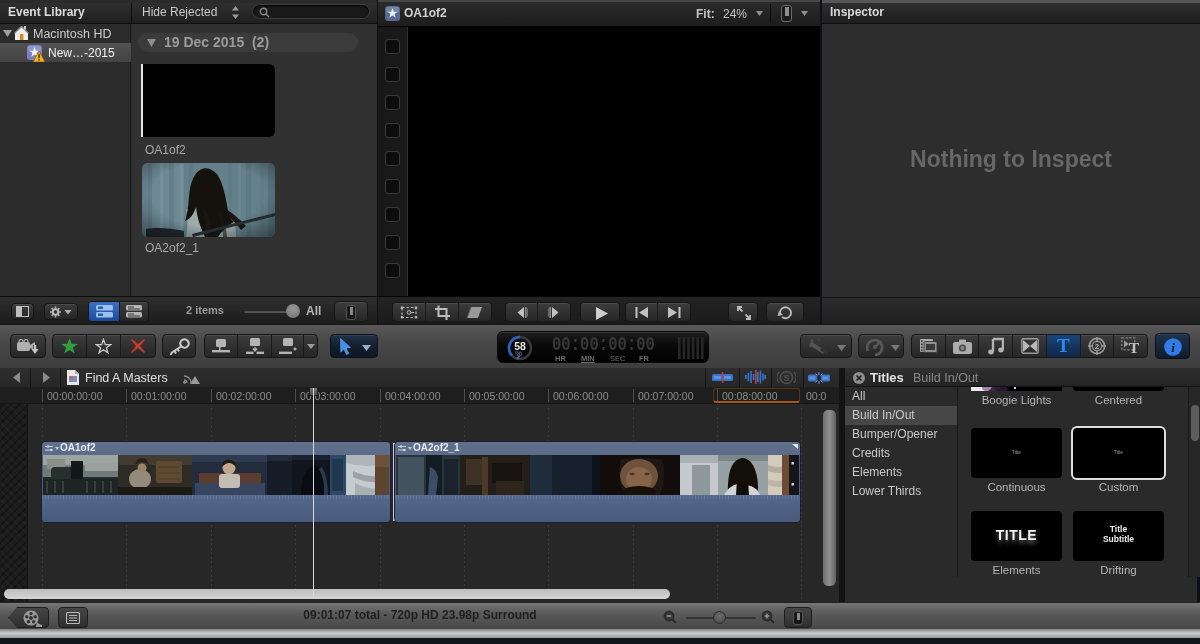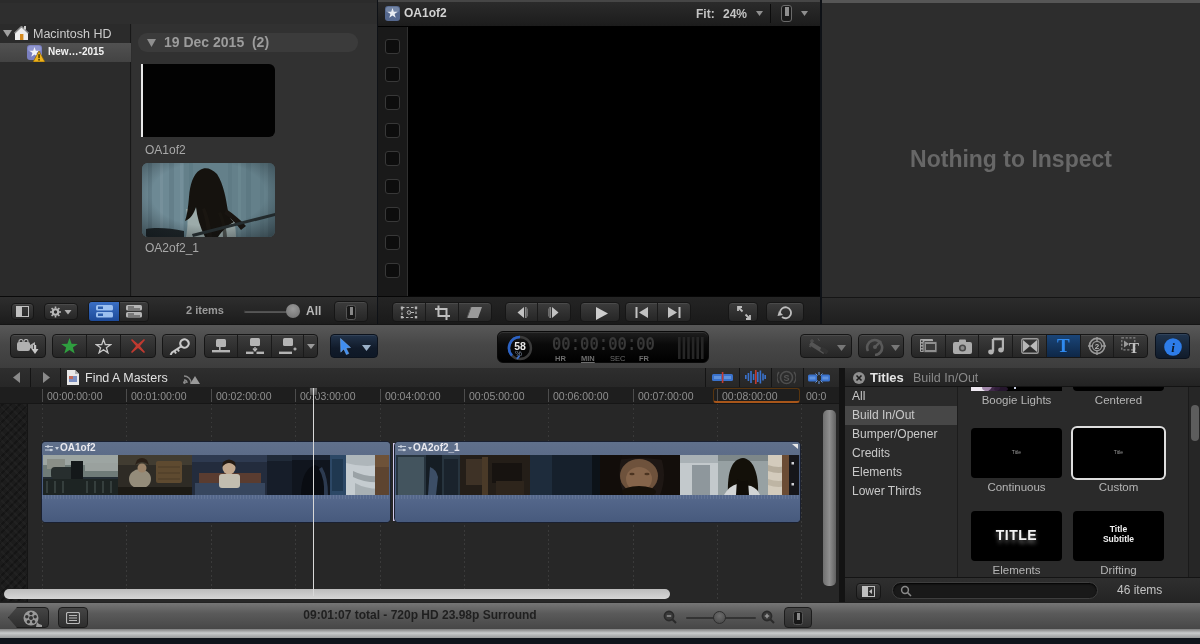--- a/index.html
+++ b/index.html
@@ -104,20 +104,35 @@
   background:linear-gradient(#2f2f2f,#242424); border-top:1px solid #141414; }
 
 
 .statustext { position:absolute; left:0; top:608px; width:840px; text-align:center;
   font-size:12px; font-weight:bold; color:#1f1f1f; }
 </style>
 </head>
 <body>
 
 <div id="browser" class="abs">
+  <div class="b-header">
+    <div class="b-title">Event Library</div>
+    <div class="hdr-div"></div>
+    <div class="hide-rej">Hide Rejected</div>
+    <svg class="abs" style="left:231px;top:6px" width="9" height="13" viewBox="0 0 9 13">
+      <path d="M4.5 0 L8 4.5 H1 Z" fill="#9a9a9a"></path>
+        <path d="M4.5 13 L8 8.5 H1 Z" fill="#9a9a9a"></path>
+    </svg>
+    <div class="search" style="left:252px;top:4px;width:118px;height:15px;">
+      <svg width="11" height="11" style="position:absolute;left:6px;top:2px" viewBox="0 0 11 11">
+        <circle cx="4.5" cy="4.5" r="3.2" fill="none" stroke="#8a8a8a" stroke-width="1.4"></circle>
+        <line x1="7" y1="7" x2="10" y2="10" stroke="#8a8a8a" stroke-width="1.4"></line>
+      </svg>
+    </div>
+  </div>
   <div class="sidebar">
     <svg class="abs" style="left:3px;top:6px" width="9" height="7" viewBox="0 0 9 7">
         <path d="M0 0 H9 L4.5 7 Z" fill="#a0a0a0"></path>
       </svg>
     <svg class="abs" style="left:14px;top:2px" width="15" height="15" viewBox="0 0 15 15">
       <path d="M1 7 L7.5 1 L14 7 V14 H1 Z" fill="#ededed"></path>
       <path d="M0.5 7.2 L7.5 0.5 L14.5 7.2" fill="none" stroke="#8a8a8a" stroke-width="1.4"></path>
       <rect x="6" y="8" width="3.4" height="6" fill="#d58a1e"></rect>
       <rect x="10" y="0" width="2" height="3.5" fill="#cccccc"></rect>
     </svg>
@@ -126,21 +141,21 @@
       <svg class="abs" style="left:27px;top:2px" width="15" height="15" viewBox="0 0 15 15">
         <rect x="0" y="0" width="15" height="15" rx="3" fill="#7a7fc0"></rect>
         <rect x="0.8" y="0.8" width="13.4" height="6" rx="3" fill="#9a9fd4" opacity="0.7"></rect>
         <path d="M7.5 2 L8.8 5.7 L12.6 5.7 L9.6 8 L10.7 11.7 L7.5 9.5 L4.3 11.7 L5.4 8 L2.4 5.7 L6.2 5.7 Z" fill="#f2f2f8"></path>
       </svg>
       <svg class="abs" style="left:33px;top:8px" width="12" height="11" viewBox="0 0 12 11">
         <path d="M6 0 L12 11 H0 Z" fill="#eeb21c" stroke="#8a6200" stroke-width="0.7"></path>
         <rect x="5.3" y="3.2" width="1.5" height="4" fill="#4a3800"></rect>
           <rect x="5.3" y="8" width="1.5" height="1.6" fill="#4a3800"></rect>
       </svg>
-      <div class="abs" style="left:48px;top:2.5px;font-size:10px;font-weight:bold;color:#f2f2f2;">New…-2015</div>
+      <div class="abs" style="left:48px;top:2.5px;font-size:12px;font-weight:normal;color:#f2f2f2;">New…-2015</div>
     </div>
   </div>
   <div class="browse">
     <div class="datehdr">
       <svg class="abs" style="left:9px;top:6px" width="9" height="8" viewBox="0 0 9 8">
           <path d="M0 0 H9 L4.5 8 Z" fill="#8f8f8f"></path>
         </svg>
       <div class="abs" style="left:26px;top:1px;font-size:14px;font-weight:bold;color:#9c9c9c;">19 Dec 2015&nbsp; (2)</div>
     </div>
     <div class="abs" style="left:9px;top:40px;width:2px;height:73px;background:#e8e8e8;"></div>
@@ -231,21 +246,21 @@
 </div>
 <div id="viewer" class="abs">
   <div class="v-header">
     <svg class="abs" style="left:7px;top:6px" width="15" height="15" viewBox="0 0 15 15">
       <rect width="15" height="15" rx="3" fill="#55688e"></rect>
       <rect x="0.8" y="0.8" width="13.4" height="6" rx="3" fill="#7b8cab" opacity="0.8"></rect>
       <path d="M7.5 2 L8.8 5.7 L12.6 5.7 L9.6 8 L10.7 11.7 L7.5 9.5 L4.3 11.7 L5.4 8 L2.4 5.7 L6.2 5.7 Z" fill="#e8ecf2"></path>
     </svg>
     <div class="abs" style="left:26px;top:6px;font-size:12px;font-weight:bold;color:#d2d2d2;">OA1of2</div>
     <div class="abs" style="left:318px;top:7px;font-size:12px;font-weight:bold;color:#c4c4c4;">Fit:</div>
-    <div class="abs" style="left:345px;top:7px;font-size:12px;font-weight:bold;color:#c4c4c4;">24%</div>
+    <div class="abs" style="left:345px;top:7px;font-size:12px;font-weight:normal;color:#c4c4c4;">24%</div>
     <svg class="abs" style="left:378px;top:11px" width="7" height="5" viewBox="0 0 7 5">
         <path d="M0 0 H7 L3.5 5 Z" fill="#8f8f8f"></path>
       </svg>
     <div class="abs" style="left:392px;top:4px;width:1px;height:19px;background:#0c0c0c;"></div>
     <div class="abs" style="left:403px;top:5px;width:11px;height:17px;border-radius:3px;background:#1a1a1a;border:1px solid #6a6a6a;"></div>
     <div class="abs" style="left:406.5px;top:7px;width:4px;height:9px;background:#8f8f8f;"></div>
     <svg class="abs" style="left:423px;top:11px" width="7" height="5" viewBox="0 0 7 5">
         <path d="M0 0 H7 L3.5 5 Z" fill="#8f8f8f"></path>
       </svg>
   </div>
@@ -335,20 +350,23 @@
     </div>
     <div class="btn" style="left:388px;top:5px;width:38px;height:20px;">
       <svg width="17" height="14" style="position:absolute;left:10px;top:3px" viewBox="0 0 17 14">
         <path d="M3 7 a5.5 5.5 0 1 1 2 4" fill="none" stroke="#bdbdbd" stroke-width="1.8"></path>
         <path d="M2 5 L6 9 L0.5 10 Z" fill="#bdbdbd"></path>
       </svg>
     </div>
   </div>
 </div>
 <div id="inspector" class="abs">
+  <div class="i-header">
+      <div class="abs" style="left:8px;top:5px;font-size:12px;font-weight:bold;color:#d8d8d8;">Inspector</div>
+    </div>
   <div class="nothing">Nothing to Inspect</div>
   <div class="i-footer"></div>
 </div>
 <div id="toolbar" class="abs">
   <div class="btn" style="left:10px;top:9px;width:36px;height:24px;">
     <svg width="24" height="16" style="position:absolute;left:6px;top:4px" viewBox="0 0 24 16">
       <rect x="0" y="3" width="13" height="9" rx="2" fill="#b0b0b0"></rect>
       <path d="M13 6 L18 3 V12 L13 9 Z" fill="#b0b0b0"></path>
       <circle cx="4" cy="2.5" r="2" fill="none" stroke="#b0b0b0" stroke-width="1.2"></circle>
       <circle cx="9" cy="2.5" r="2" fill="none" stroke="#b0b0b0" stroke-width="1.2"></circle>
@@ -809,36 +827,20 @@
       </div>
     <div class="thumb" style="left:114px;top:124px;">
       <div style="position:absolute;width:100%;top:13px;text-align:center;font-size:8.5px;font-weight:bold;color:#f0f0f0;line-height:10px;">Title<br>Subtitle</div>
     </div>
     <div class="tlab" style="left:12px;top:177px;">Elements</div>
     <div class="tlab" style="left:114px;top:177px;">Drifting</div>
   </div>
   <div class="t-scroll">
       <div class="th"></div>
     </div>
-  <div class="t-footer">
-    <div class="btn" style="left:11px;top:5px;width:25px;height:17px;">
-      <svg width="13" height="11" style="position:absolute;left:5px;top:2px" viewBox="0 0 13 11">
-        <rect x="0.5" y="0.5" width="12" height="10" fill="none" stroke="#c0c0c0" stroke-width="1"></rect>
-        <rect x="1" y="1" width="5" height="9" fill="#c0c0c0"></rect>
-        <path d="M10 3 L7 5.5 L10 8 Z" fill="#c0c0c0"></path>
-      </svg>
-    </div>
-    <div class="search" style="left:47px;top:4px;width:206px;height:17px;border-radius:9px;">
-      <svg width="12" height="12" style="position:absolute;left:7px;top:2px" viewBox="0 0 12 12">
-        <circle cx="5" cy="5" r="3.4" fill="none" stroke="#8a8a8a" stroke-width="1.5"></circle>
-        <line x1="7.6" y1="7.6" x2="11" y2="11" stroke="#8a8a8a" stroke-width="1.5"></line>
-      </svg>
-    </div>
-    <div class="abs" style="left:272px;top:5px;font-size:12px;color:#c2c2c2;">46 items</div>
-  </div>
 </div>
 <div id="bottombar" class="abs">
   <div class="abs" style="left:8px;top:4px;width:41px;height:21px;background:linear-gradient(#454545,#2e2e2e);border:1px solid #1d1d1d;border-radius:4px;clip-path:polygon(0 50%, 22% 0, 100% 0, 100% 100%, 22% 100%);">
     <svg width="20" height="17" style="position:absolute;left:13px;top:2px" viewBox="0 0 20 17">
       <circle cx="9" cy="8" r="7.5" fill="#9a9a9a"></circle>
       <circle cx="9" cy="8" r="2" fill="#333"></circle>
       <g fill="#333">
           <circle cx="9" cy="3.6" r="1.7"></circle>
           <circle cx="4.8" cy="6.7" r="1.7"></circle>
           <circle cx="6.4" cy="11.8" r="1.7"></circle>

